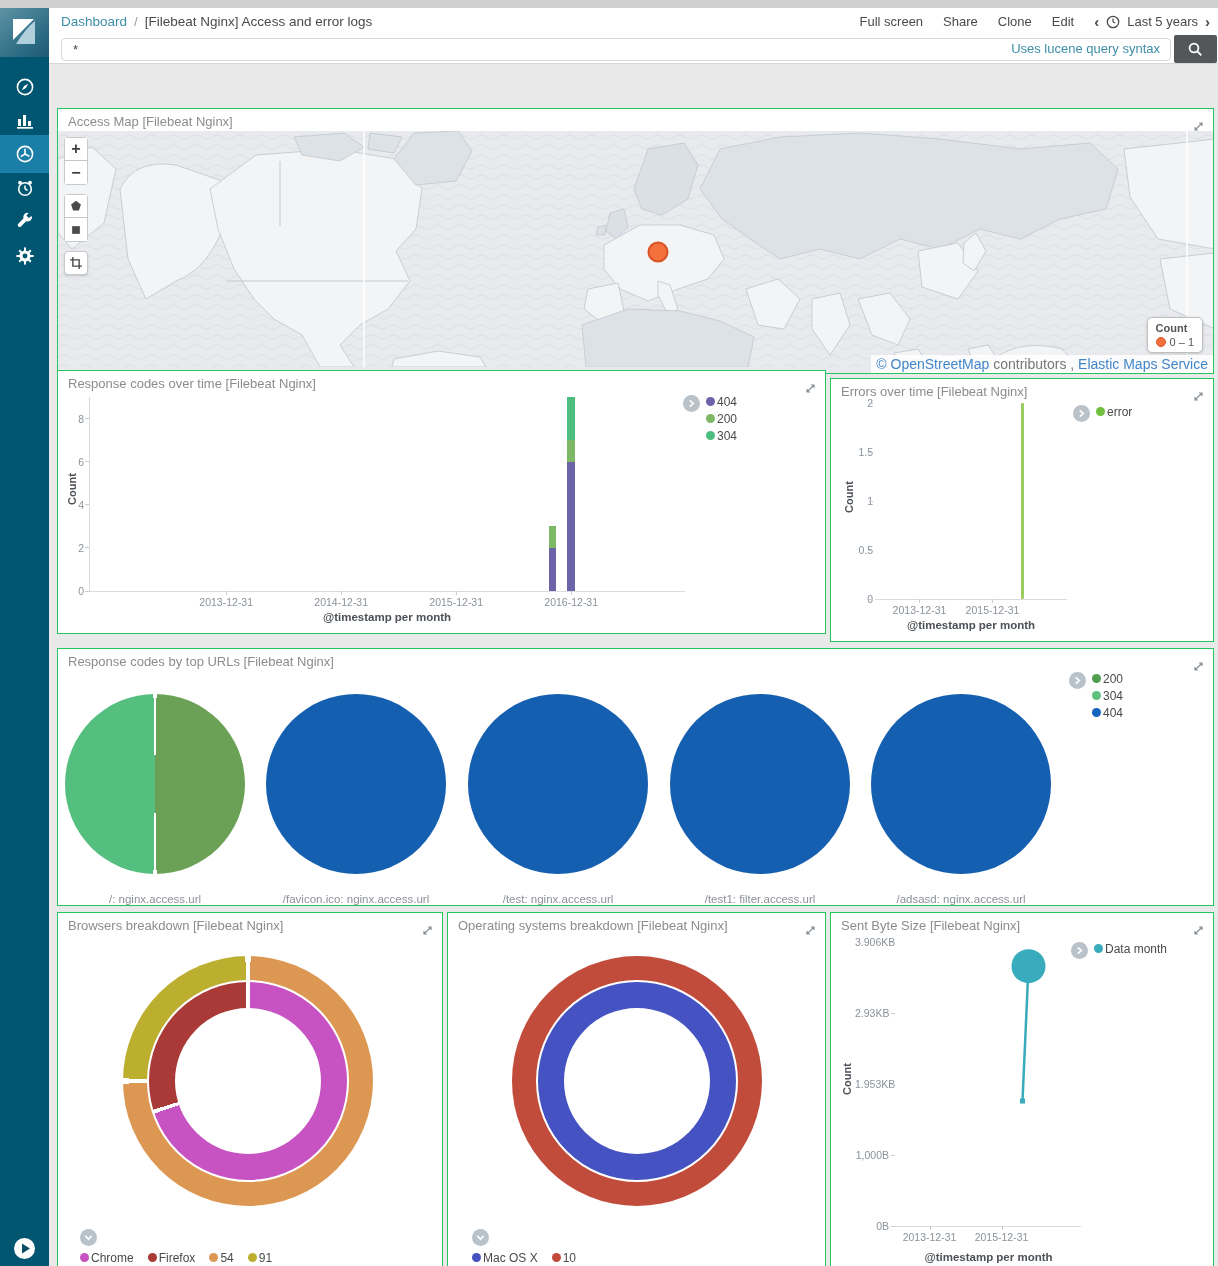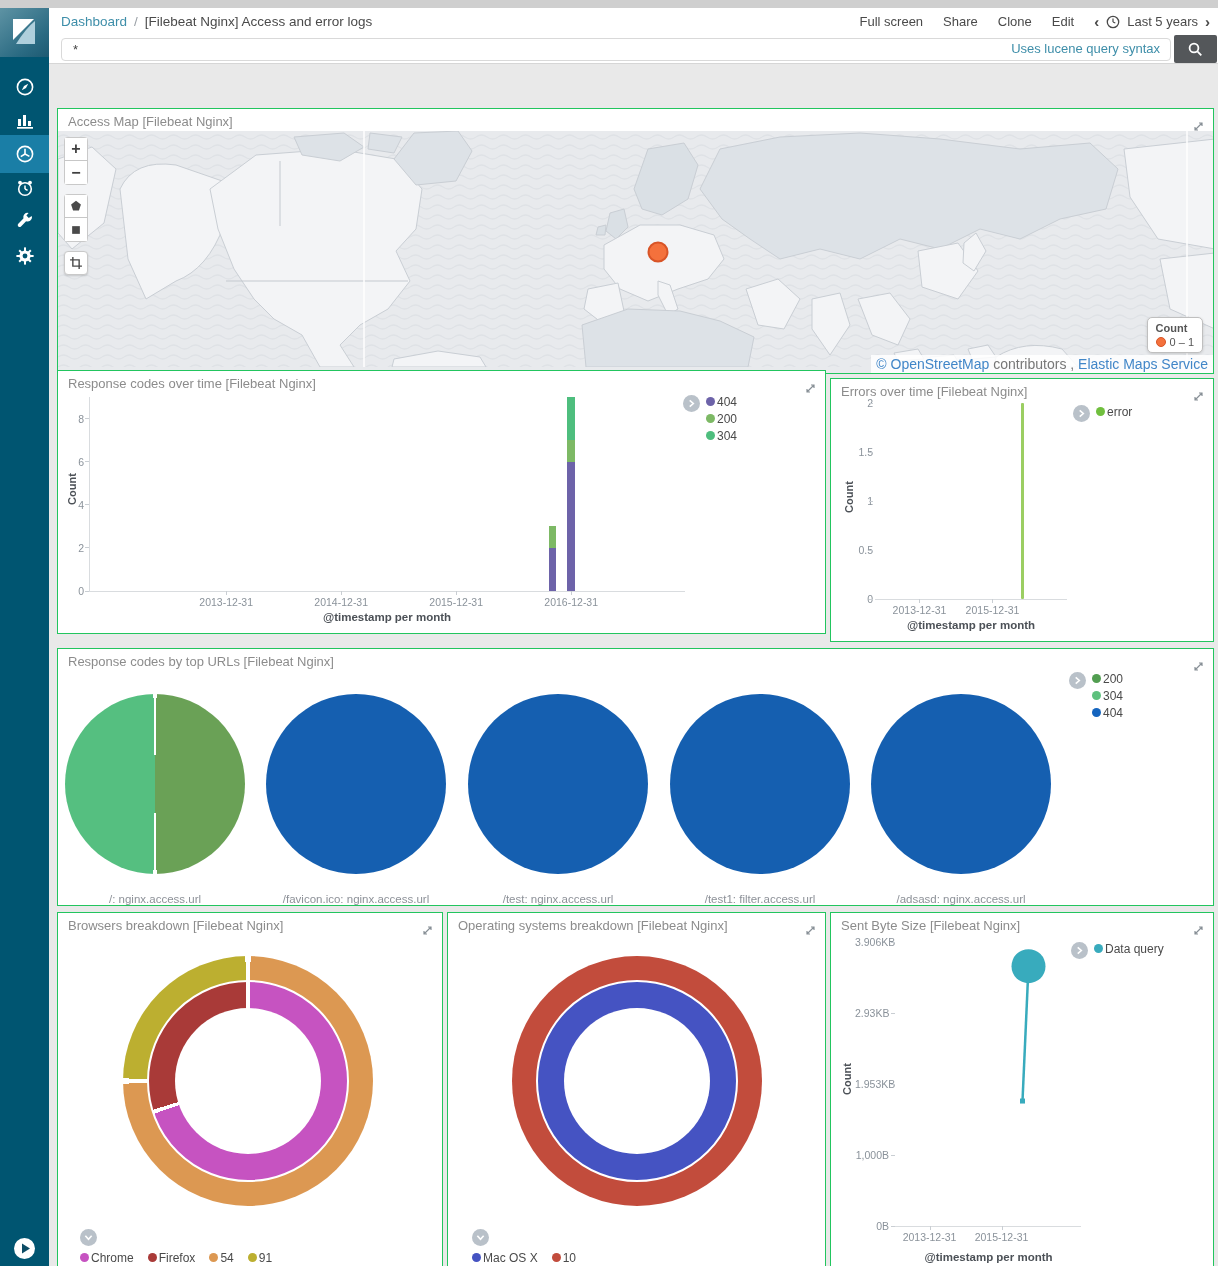--- a/index.html
+++ b/index.html
@@ -520,19 +520,19 @@
     <div class="xlab" style="left:60px;width:195px;top:338px">@timestamp per month</div>
     <div class="legend-v" id="sb-legend" style="left:240px;top:27px;width:130px">
         <div class="circbtn">
           <svg width="9" height="9" viewBox="0 0 10 10">
             <polyline points="3,1.5 7,5 3,8.5" fill="none" stroke="#fff" stroke-width="1.8"></polyline>
           </svg>
         </div>
         <div class="items">
           <div class="legend-item">
             <div class="ldot" style="background: rgb(56, 171, 189);"></div>
-            <div>Data query</div>
+            <div>Data month</div>
           </div>
         </div>
       </div>
   </div>
 
 </div>
 
 </body></html>

